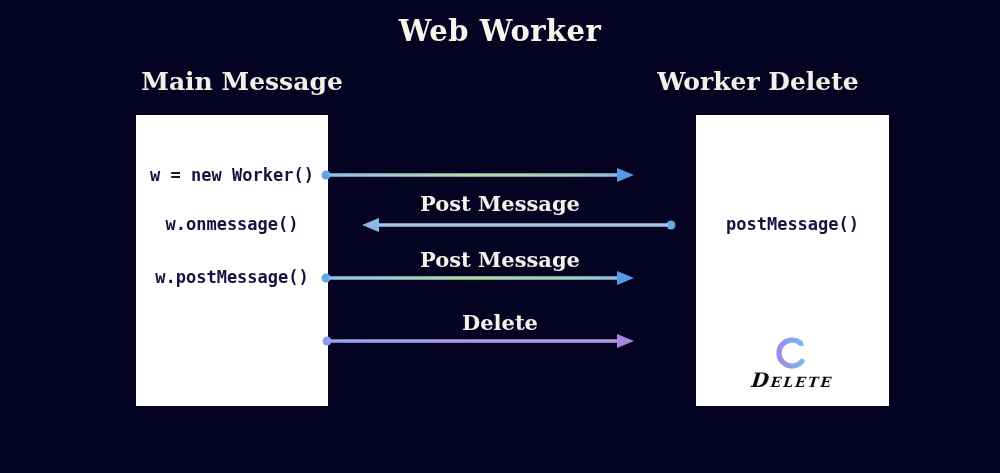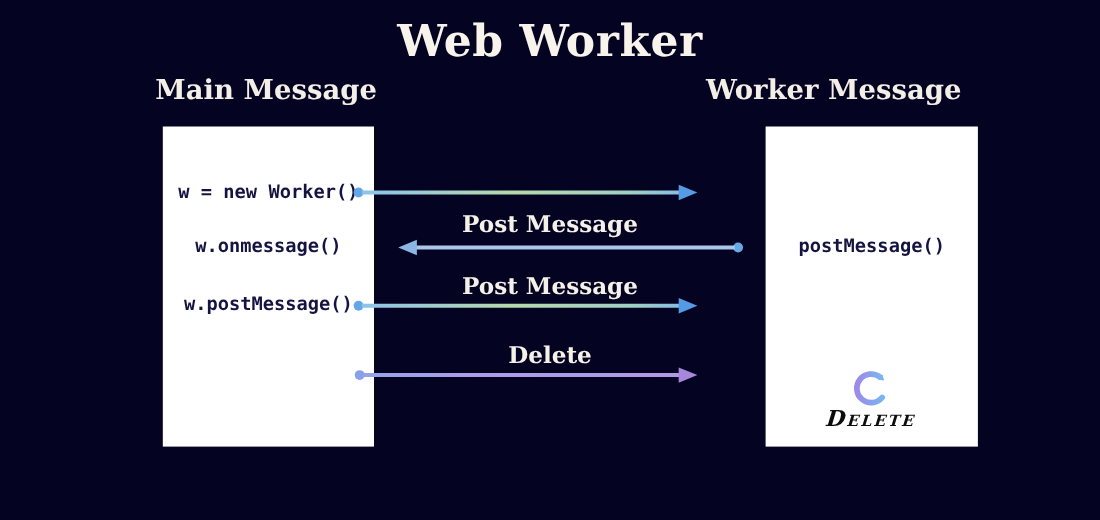--- a/index.html
+++ b/index.html
@@ -4,33 +4,33 @@
 <style>
   * { margin:0; padding:0; box-sizing:border-box; }
   html,body { background:#050322; }
   .canvas {
     position:relative; width:1000px; height:473px;
     background:#050322; overflow:hidden;
     font-family:"DejaVu Serif", serif;
   }
   .title {
     position:absolute; top:14px; left:0; width:1000px;
-    text-align:center; color:#f8f4ec; font-size:40px; font-weight:bold;
+    text-align:center; color:#f8f4ec; font-size:29px; font-weight:bold;
     letter-spacing:.5px;
   }
   .col-heading {
     position:absolute; top:67px; width:300px; text-align:center;
     color:#f3efe7; font-size:25px; font-weight:bold;
   }
   .col-heading.main   { left:92px; }
   .col-heading.worker { left:608px; }
   .panel {
     position:absolute; top:115px; height:291px; background:#ffffff;
   }
-  .panel.main   { left:148px; width:192px; }
+  .panel.main   { left:136px; width:192px; }
   .panel.worker { left:696px; width:193px; }
   .code {
     position:absolute; left:0; width:100%; text-align:center;
     font-family:"DejaVu Sans Mono", monospace; font-weight:bold;
     color:#151440; font-size:17px; white-space:nowrap;
   }
   .overlay {
     position:absolute; left:0; top:0; pointer-events:none;
   }
   .arrow-label {
@@ -49,21 +49,21 @@
   }
 </style>
 </head>
 <body>
 
 <div class="canvas">
 
   <div class="title">Web Worker</div>
 
   <div class="col-heading main">Main Message</div>
-  <div class="col-heading worker">Worker Message</div>
+  <div class="col-heading worker">Worker Delete</div>
 
   <div class="panel main">
     <div class="code" style="top:50px">w = new Worker()</div>
     <div class="code" style="top:152px">w.postMessage()</div>
     <div class="code" style="top:99px">w.onmessage()</div>
   </div>
 
   <div class="panel worker">
     <div class="code" style="top:99px">postMessage()</div>
 

